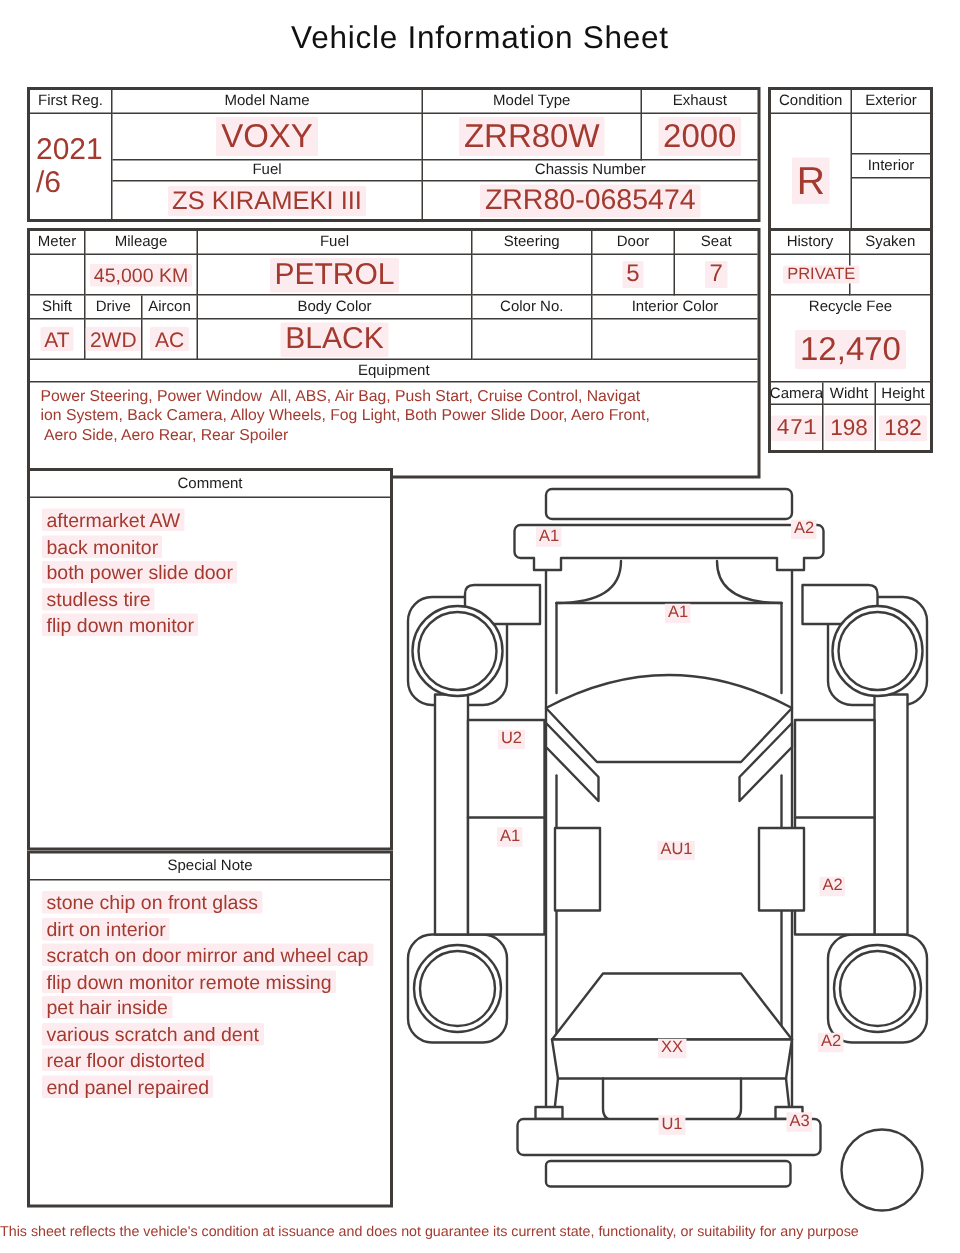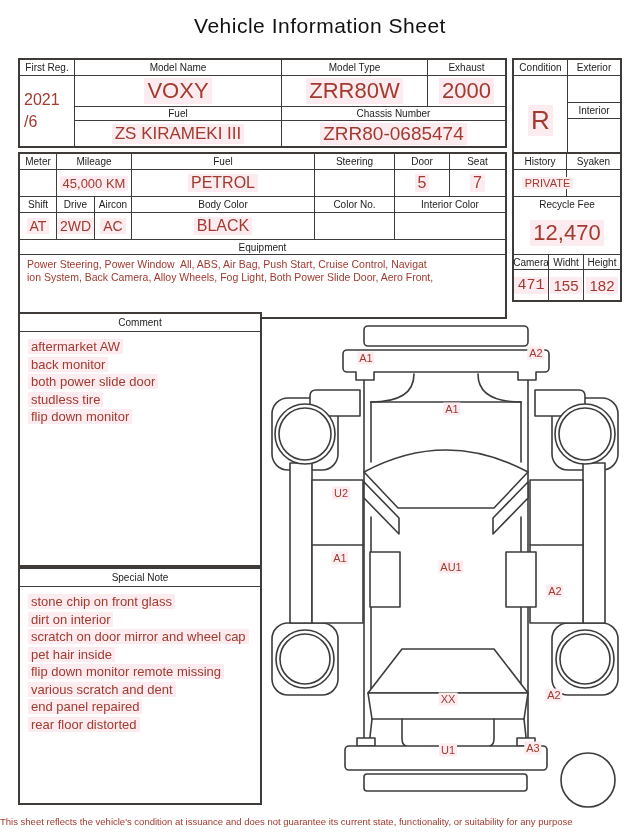--- a/index.html
+++ b/index.html
@@ -17,21 +17,21 @@
     font-size:21px;font-weight:500;letter-spacing:.5px;color:#111;
   }
   .box{position:absolute;border:2px solid var(--line);box-sizing:border-box;background:#fff;}
   .grid{display:grid;}
   .cell{box-sizing:border-box;display:flex;align-items:center;justify-content:center;overflow:hidden;}
   .br{border-right:1px solid var(--line);}
   .bb{border-bottom:1px solid var(--line);}
   .hdr{font-size:10px;color:#1c1c1c;}
   .val{color:var(--red);}
   .hl{background:var(--pink);padding:0 3px;border-radius:1px;}
-  .fs22{font-size:22px;} .fs20{font-size:16px;} .fs19{font-size:19px;} .fs17{font-size:17px;}
+  .fs22{font-size:22px;} .fs20{font-size:20px;} .fs19{font-size:19px;} .fs17{font-size:17px;}
   .fs16{font-size:16px;} .fs15{font-size:15px;} .fs14{font-size:14px;} .fs13{font-size:13px;}
   .fs11{font-size:11px;} .fs26{font-size:26px;}
   .firstreg-val{flex-direction:column;align-items:flex-start;justify-content:center;padding-left:4px;line-height:22px;}
   
   .row{display:flex;box-sizing:border-box;}
   .rcell{box-sizing:border-box;display:flex;align-items:center;justify-content:center;}
   
   .panel-hdr{height:17px;border-bottom:1px solid var(--line);display:flex;align-items:center;justify-content:center;font-size:10px;}
   .panel-body{padding:6px 8px;font-size:13px;line-height:17.5px;color:var(--red);}
   .panel-body div{white-space:pre;}
@@ -145,20 +145,21 @@
     <div class="cell val fs20 br bb" style="grid-area:4/4">
         <span class="hl">BLACK</span>
       </div>
     <div class="cell val br bb" style="grid-area:4/5"></div>
     <div class="cell val bb" style="grid-area:4/6/5/8"></div>
 
     <div class="cell hdr bb" style="grid-area:5/1/6/8">Equipment</div>
     <div class="cell equip-text" style="grid-area:6/1/7/8">
       <div>Power Steering, Power Window  All, ABS, Air Bag, Push Start, Cruise Control, Navigat</div>
       <div>ion System, Back Camera, Alloy Wheels, Fog Light, Both Power Slide Door, Aero Front,</div>
+      <div> Aero Side, Aero Rear, Rear Spoiler</div>
     </div>
   </div>
 
   <div class="box" style="left:512px;top:152px;width:110px;height:150px;display:flex;flex-direction:column;">
     <div class="row" style="height:16px;">
       <div class="rcell hdr br bb" style="width:53px;">History</div>
       <div class="rcell hdr bb" style="flex:1;">Syaken</div>
     </div>
     <div class="row" style="height:27px;">
       <div class="rcell val fs11 br bb" style="width:53px;padding-left:15px;">
@@ -173,21 +174,21 @@
     <div class="row" style="height:15px;">
       <div class="rcell hdr br bb" style="width:35px;">Camera</div>
       <div class="rcell hdr br bb" style="width:35px;">Widht</div>
       <div class="rcell hdr bb" style="flex:1;">Height</div>
     </div>
     <div class="row" style="flex:1;">
       <div class="rcell val fs15 br" style="width:35px;font-family:Liberation Mono, monospace;">
           <span class="hl">471</span>
         </div>
       <div class="rcell val fs15 br" style="width:35px;">
-          <span class="hl">155</span>
+          <span class="hl">198</span>
         </div>
       <div class="rcell val fs15" style="flex:1;">
           <span class="hl">182</span>
         </div>
     </div>
   </div>
 
   <div class="box" style="left:18px;top:312px;width:244px;height:255px;">
     <div class="panel-hdr">Comment</div>
     <div class="panel-body">
@@ -198,25 +199,25 @@
       <div><span class="hl">flip down monitor</span></div>
     </div>
   </div>
 
   <div class="box" style="left:18px;top:567px;width:244px;height:238px;">
     <div class="panel-hdr">Special Note</div>
     <div class="panel-body">
       <div><span class="hl">stone chip on front glass</span></div>
       <div><span class="hl">dirt on interior</span></div>
       <div><span class="hl">scratch on door mirror and wheel cap</span></div>
+      <div><span class="hl">flip down monitor remote missing</span></div>
       <div><span class="hl">pet hair inside</span></div>
-      <div><span class="hl">flip down monitor remote missing</span></div>
       <div><span class="hl">various scratch and dent</span></div>
+      <div><span class="hl">rear floor distorted</span></div>
       <div><span class="hl">end panel repaired</span></div>
-      <div><span class="hl">rear floor distorted</span></div>
     </div>
   </div>
 
   <div id="diagram">
     <svg width="370" height="500" viewBox="0 0 370 500" fill="none" stroke="#3c3c3c" stroke-width="1.6" stroke-linejoin="round" stroke-linecap="round">
 
       <rect x="4" y="86" width="66" height="72" rx="16" fill="#fff"></rect>
       <rect x="284" y="86" width="66" height="72" rx="16" fill="#fff"></rect>
       <rect x="4" y="311" width="66" height="72" rx="16" fill="#fff"></rect>
       <rect x="284" y="311" width="66" height="72" rx="16" fill="#fff"></rect>

